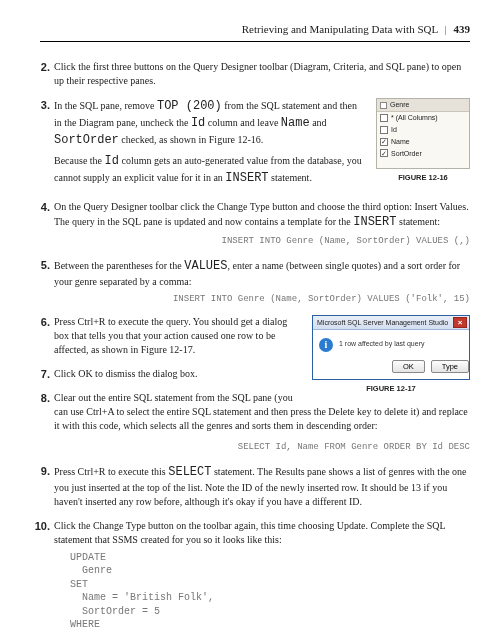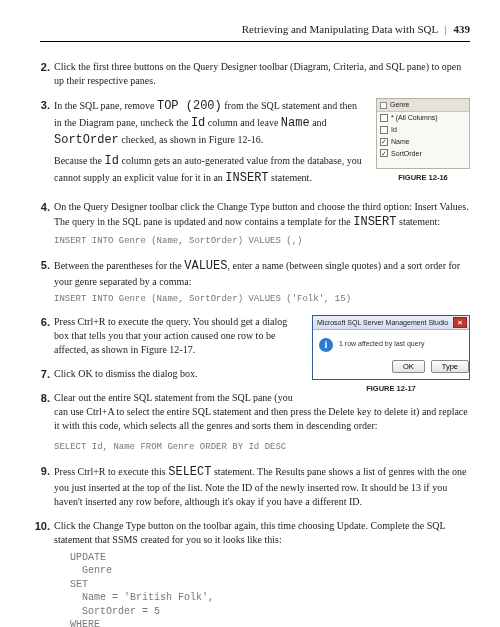--- a/index.html
+++ b/index.html
@@ -40,20 +40,21 @@
     font-weight: bold;
     font-size: 11px;
   }
   .code {
     font-family: 'Courier New', monospace;
     font-size: 9px;
     color: #777;
     display: block;
     margin: 4px 0 2px 0;
     white-space: pre;
+    text-align: right;
   }
   .codeinline {
     font-family: 'Courier New', monospace;
     font-size: 12px;
   }
   .para { margin-bottom: 4px; }
   .fig-caption {
     font-family: Arial, Helvetica, sans-serif;
     font-weight: bold;
     font-size: 7.5px;

